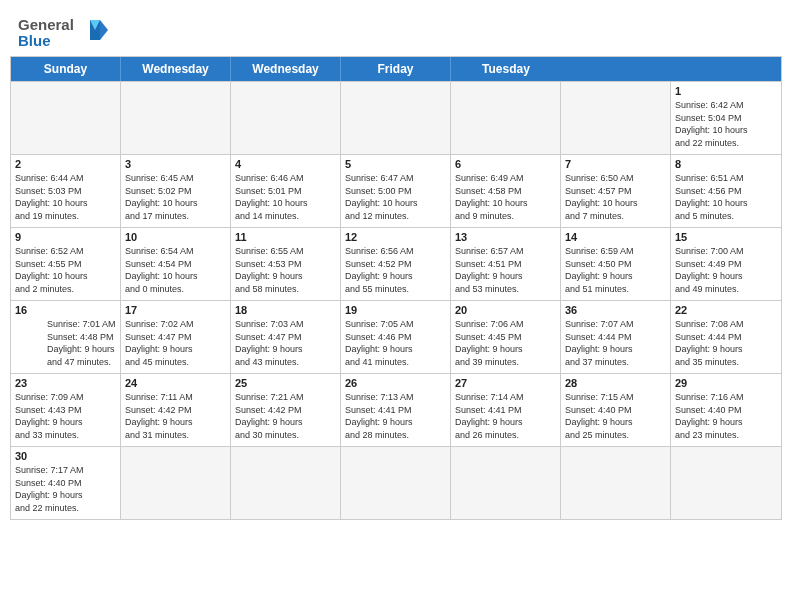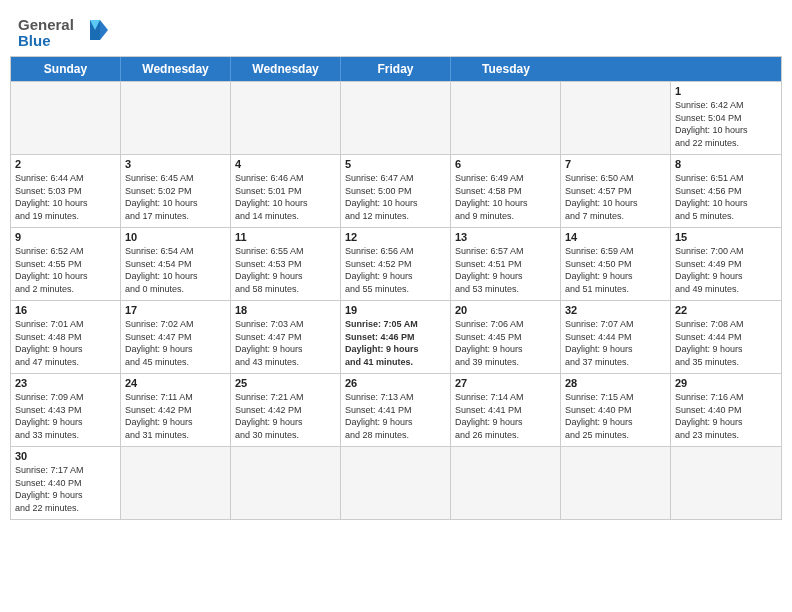--- a/index.html
+++ b/index.html
@@ -249,55 +249,55 @@
             <div class="day-num">15</div>
             <div class="cell-info" style="white-space: pre-line;">Sunrise: 7:00 AM
 Sunset: 4:49 PM
 Daylight: 9 hours
 and 49 minutes.</div>
           </div>
         </div>
         <div class="cal-row">
           <div class="cal-cell">
             <div class="day-num">16</div>
-            <div class="cell-info" style="white-space: pre-line;">Sunrise: 7:01 AM
+            <div class="cell-info" style="white-space: pre-line; margin-left: 32px;">Sunrise: 7:01 AM
 Sunset: 4:48 PM
 Daylight: 9 hours
 and 47 minutes.</div>
           </div>
           <div class="cal-cell">
             <div class="day-num">17</div>
             <div class="cell-info" style="white-space: pre-line;">Sunrise: 7:02 AM
 Sunset: 4:47 PM
 Daylight: 9 hours
 and 45 minutes.</div>
           </div>
           <div class="cal-cell">
             <div class="day-num">18</div>
             <div class="cell-info" style="white-space: pre-line;">Sunrise: 7:03 AM
 Sunset: 4:47 PM
 Daylight: 9 hours
 and 43 minutes.</div>
           </div>
           <div class="cal-cell">
             <div class="day-num">19</div>
-            <div class="cell-info" style="white-space: pre-line; font-weight: bold;">Sunrise: 7:05 AM
+            <div class="cell-info" style="white-space: pre-line;">Sunrise: 7:05 AM
 Sunset: 4:46 PM
 Daylight: 9 hours
 and 41 minutes.</div>
           </div>
           <div class="cal-cell">
             <div class="day-num">20</div>
             <div class="cell-info" style="white-space: pre-line;">Sunrise: 7:06 AM
 Sunset: 4:45 PM
 Daylight: 9 hours
 and 39 minutes.</div>
           </div>
           <div class="cal-cell">
-            <div class="day-num">32</div>
+            <div class="day-num">36</div>
             <div class="cell-info" style="white-space: pre-line;">Sunrise: 7:07 AM
 Sunset: 4:44 PM
 Daylight: 9 hours
 and 37 minutes.</div>
           </div>
           <div class="cal-cell">
             <div class="day-num">22</div>
             <div class="cell-info" style="white-space: pre-line;">Sunrise: 7:08 AM
 Sunset: 4:44 PM
 Daylight: 9 hours

